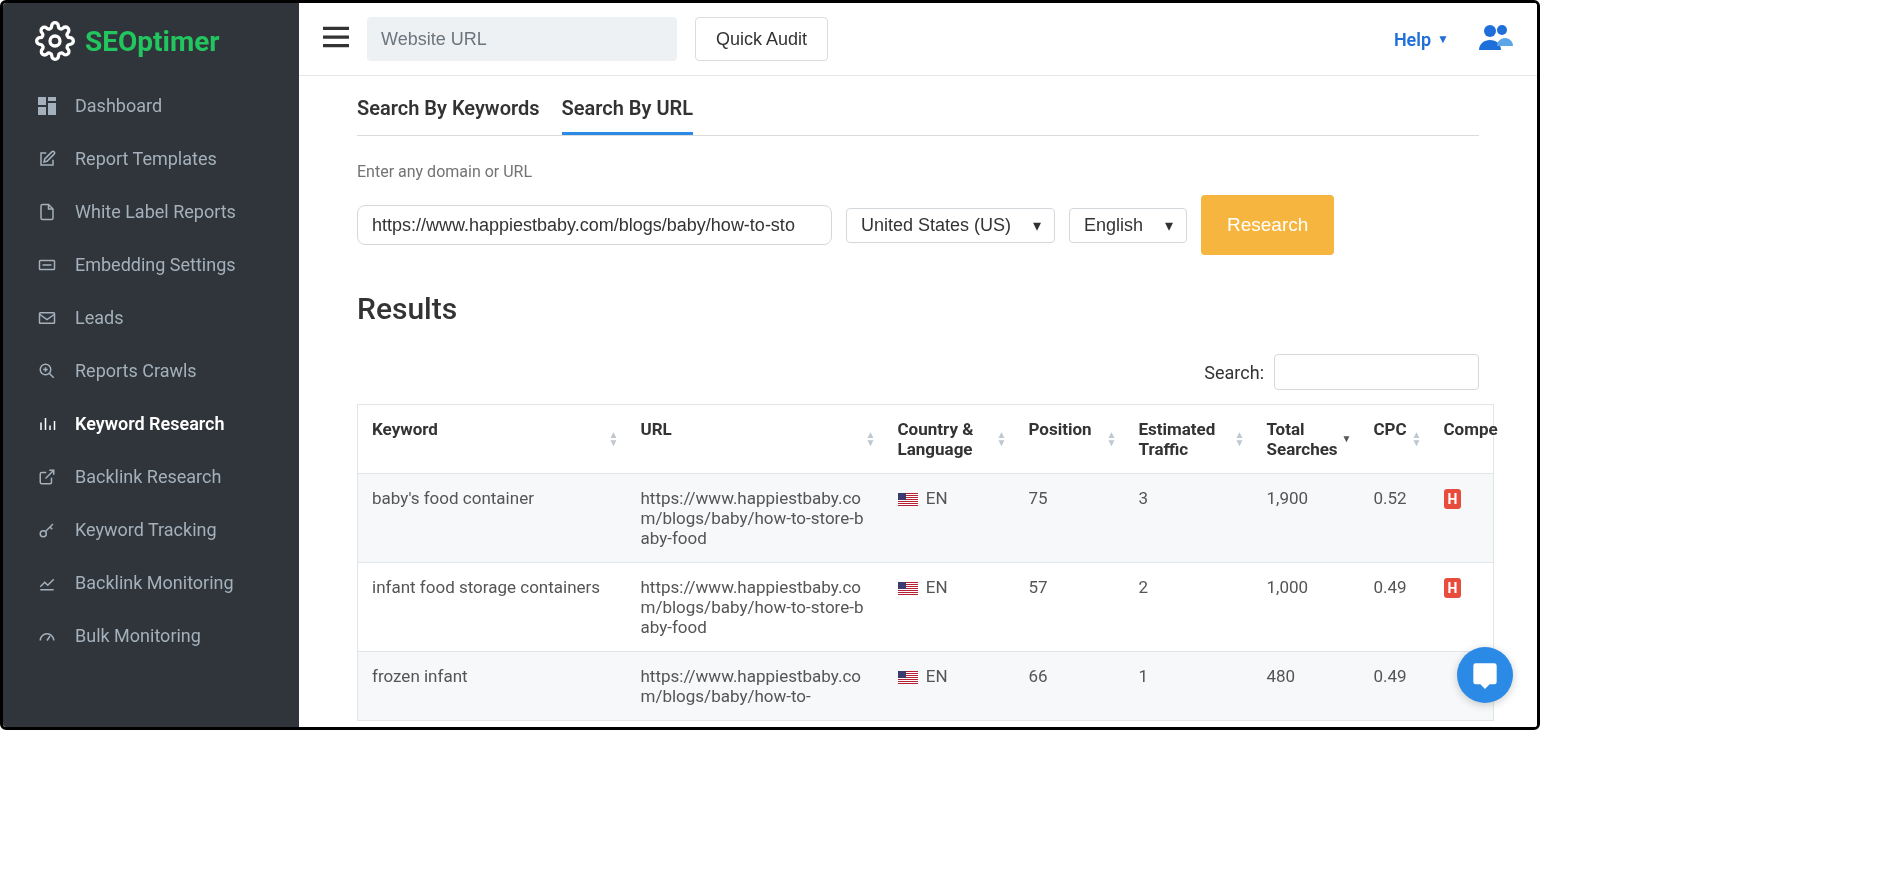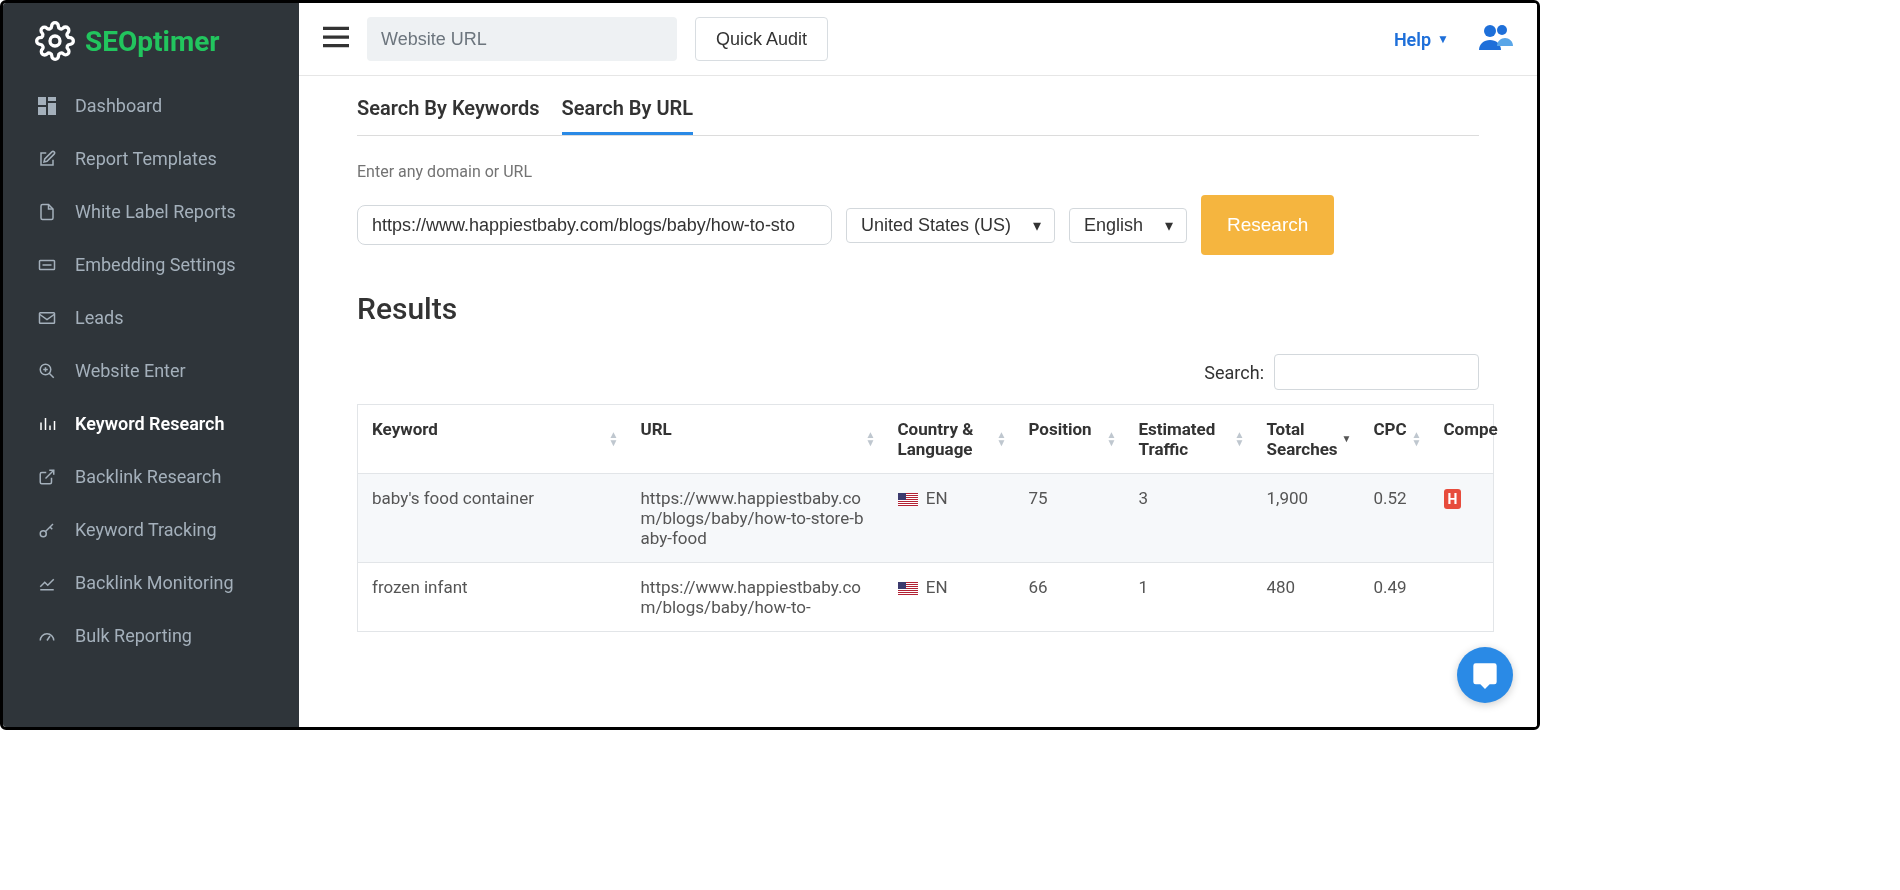--- a/index.html
+++ b/index.html
@@ -320,21 +320,21 @@
         </li>
       <li>
           <span class="icon">
             <svg width="18" height="18" viewBox="0 0 24 24" fill="none" stroke="#a4b0bb" stroke-width="2">
               <circle cx="10" cy="10" r="7"></circle>
               <line x1="21" y1="21" x2="15" y2="15"></line>
               <line x1="10" y1="7" x2="10" y2="13"></line>
               <line x1="7" y1="10" x2="13" y2="10"></line>
             </svg>
           </span>
-          <span>Website Enter</span>
+          <span>Reports Crawls</span>
         </li>
       <li class="active">
           <span class="icon">
             <svg width="18" height="18" viewBox="0 0 24 24" fill="none" stroke="#fff" stroke-width="2">
               <line x1="4" y1="20" x2="4" y2="10"></line>
               <line x1="10" y1="20" x2="10" y2="4"></line>
               <line x1="16" y1="20" x2="16" y2="14"></line>
               <line x1="22" y1="20" x2="22" y2="8"></line>
             </svg>
           </span>
@@ -369,21 +369,21 @@
           </span>
           <span>Backlink Monitoring</span>
         </li>
       <li>
           <span class="icon">
             <svg width="18" height="18" viewBox="0 0 24 24" fill="none" stroke="#a4b0bb" stroke-width="2">
               <path d="M3 18a9 9 0 0 1 18 0"></path>
               <line x1="12" y1="18" x2="16" y2="12"></line>
             </svg>
           </span>
-          <span>Bulk Reporting</span>
+          <span>Bulk Monitoring</span>
         </li>
     </ul>
   </div>
 
   <div class="main">
     <div class="topbar">
       <div class="hamburger">
         <svg width="26" height="22" viewBox="0 0 24 20" fill="none" stroke="#333" stroke-width="3">
             <line x1="0" y1="2" x2="24" y2="2"></line>
             <line x1="0" y1="10" x2="24" y2="10"></line>
@@ -477,20 +477,30 @@
     <td>baby's food container</td>
     <td class="url-cell">https://www.happiestbaby.com/blogs/baby/how-to-store-baby-food</td>
     <td><span class="flag"></span> EN</td>
     <td>75</td>
     <td>3</td>
     <td>1,900</td>
     <td>0.52</td>
     <td><span class="badge">H</span></td>
   </tr>
             <tr>
+    <td>infant food storage containers</td>
+    <td class="url-cell">https://www.happiestbaby.com/blogs/baby/how-to-store-baby-food</td>
+    <td><span class="flag"></span> EN</td>
+    <td>57</td>
+    <td>2</td>
+    <td>1,000</td>
+    <td>0.49</td>
+    <td><span class="badge">H</span></td>
+  </tr>
+            <tr>
     <td>frozen infant</td>
     <td class="url-cell">https://www.happiestbaby.com/blogs/baby/how-to-</td>
     <td><span class="flag"></span> EN</td>
     <td>66</td>
     <td>1</td>
     <td>480</td>
     <td>0.49</td>
     <td></td>
   </tr>
           </tbody>

